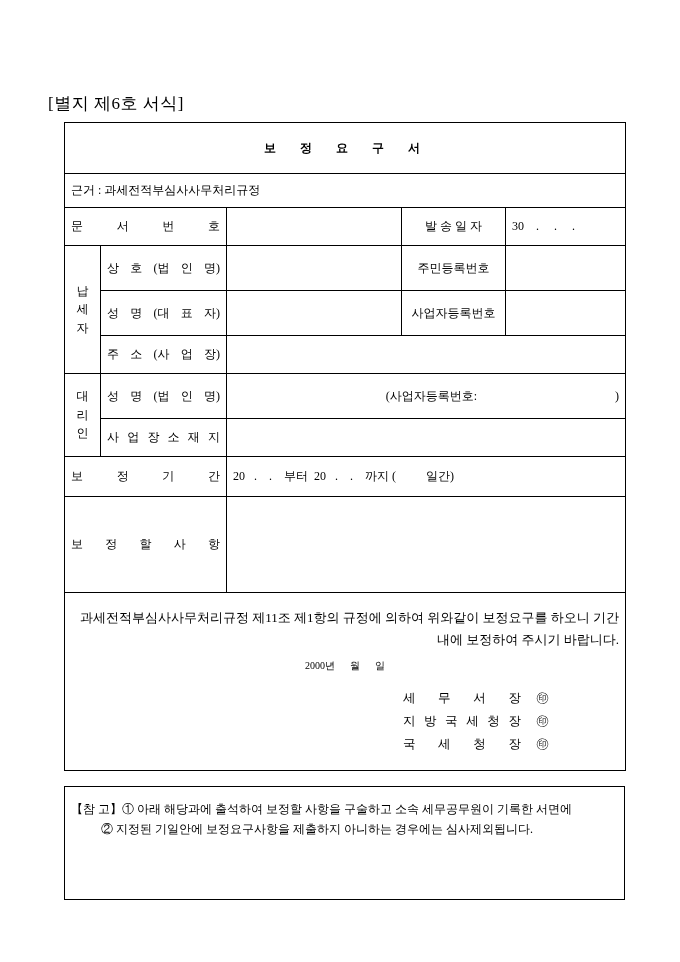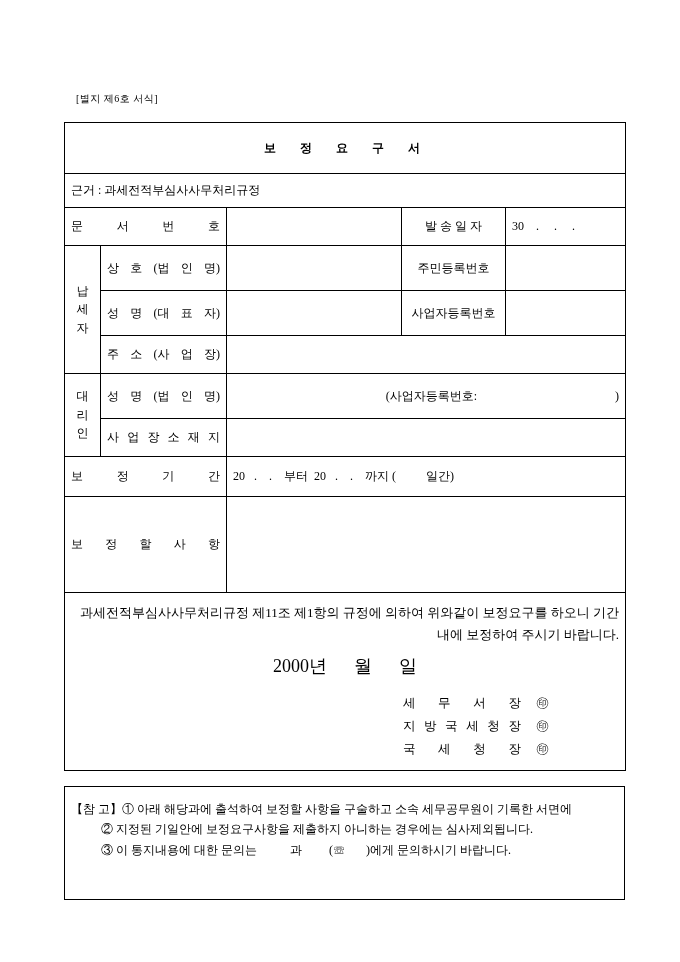--- a/index.html
+++ b/index.html
@@ -3,22 +3,22 @@
 <meta charset="utf-8">
 <style>
   * { margin:0; padding:0; box-sizing:border-box; }
   html,body { background:#ffffff; }
   body {
     width:680px; height:962px; position:relative;
     font-family:"Liberation Serif","DejaVu Serif",serif;
     color:#000;
   }
   .attachment-label{
-    position:absolute; left:76px; top:92px;
-    font-size:10px; letter-spacing:0.5px;
+    position:absolute; left:48px; top:92px;
+    font-size:17px; letter-spacing:0.5px;
   }
   table.form{
     position:absolute; left:64px; top:122px; width:561px;
     border-collapse:collapse; table-layout:fixed;
   }
   table.form td{
     border:1px solid #000;
     font-size:12px;
     padding:2px 6px;
     vertical-align:middle;
@@ -42,21 +42,21 @@
   }
   td.val-left{ white-space:pre-wrap; padding-left:12px; }
   td.val-right{ white-space:pre-wrap; text-align:right; padding-right:6px; }
 
   td.notice-cell{ vertical-align:top; padding:26px 18px 10px 18px; }
   .notice-body{
     font-size:13px; line-height:1.65; text-indent:8px;
     text-align:right;
   }
   .notice-date{
-    margin-top:9px; text-align:center; font-size:18px;
+    margin-top:9px; text-align:center; font-size:10px;
     white-space:pre-wrap;
   }
   .signers{
     margin-top:14px; margin-right:70px;
     display:flex; flex-direction:column; align-items:flex-end;
     font-size:12.5px;
   }
   .signer-line{ margin:2.5px 0; white-space:nowrap; }
   .signer-title{
     display:inline-block; width:118px;
@@ -173,14 +173,13 @@
   </tr>
 </tbody>
   </table>
 
 <div class="ref-box">
   <div class="ref-line1">
     <span class="ref-heading">【참 고】</span>
     <span class="ref-line1-text">① 아래 해당과에 출석하여 보정할 사항을 구술하고 소속 세무공무원이 기록한 서면에</span>
   </div>
   <div class="ref-line-indent">② 지정된 기일안에 보정요구사항을 제출하지 아니하는 경우에는 심사제외됩니다.</div>
-  <div class="ref-line-indent">③ 이 통지내용에 대한 문의는           과         (☏       )에게 문의하시기 바랍니다.</div>
 </div>
 
 </body></html>

